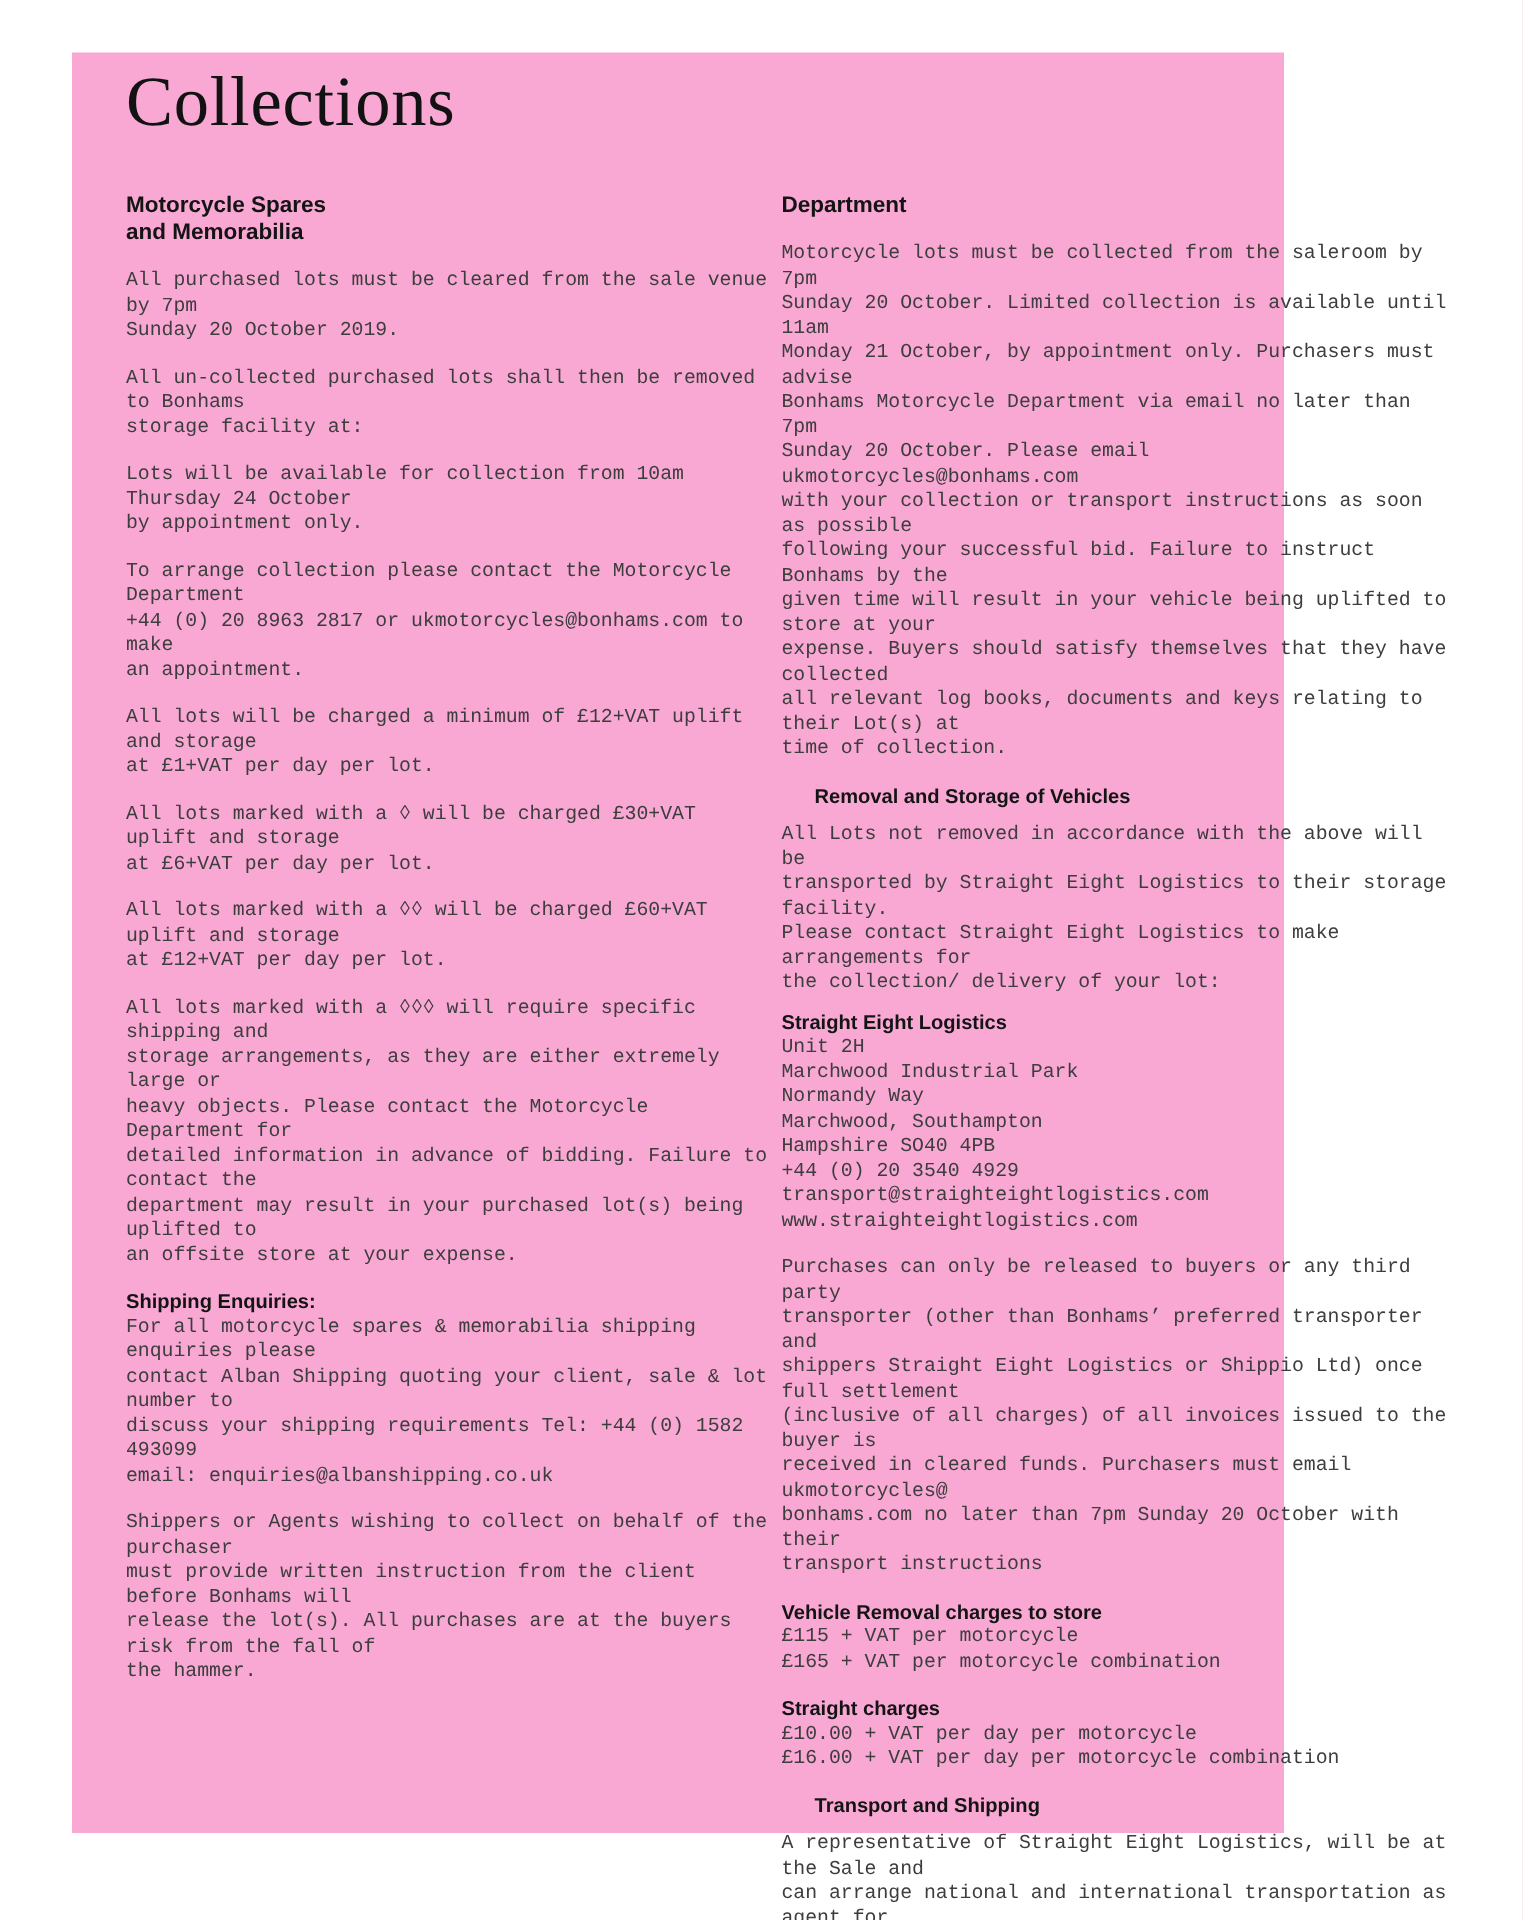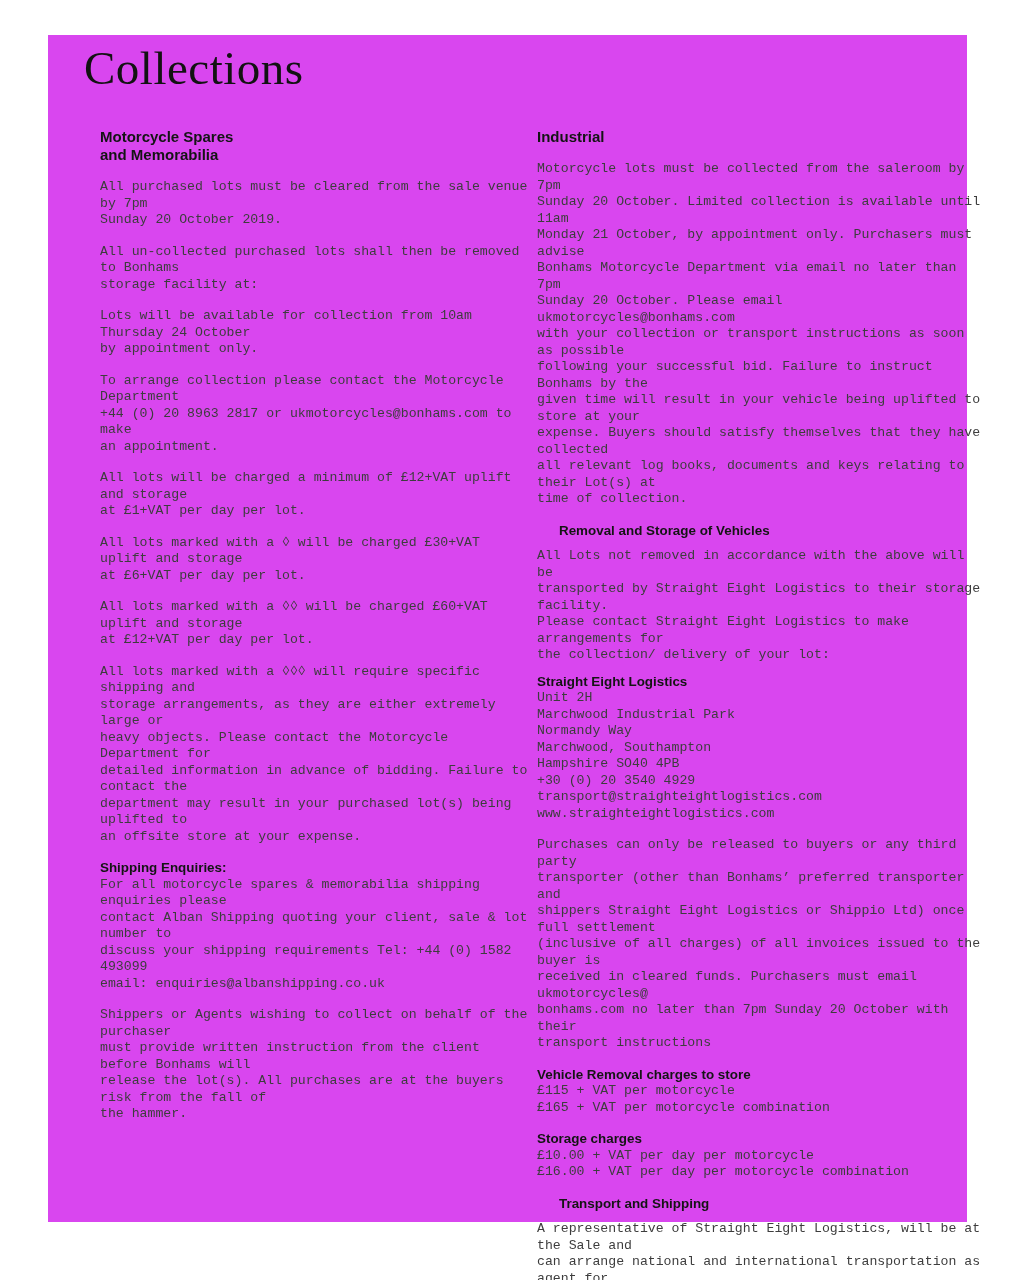--- a/index.html
+++ b/index.html
@@ -5,35 +5,35 @@
   html, body {
     margin: 0; padding: 0;
     width: 1015px; height: 1280px;
     background: #ffffff;
     font-family: "Liberation Sans", sans-serif;
     position: relative;
   }
   .sheet {
     position: absolute;
     left: 48px; top: 35px;
-    width: 919px; height: 1187px;
-    background: #d946ef;
+    width: 808px; height: 1187px;
+    background: #f9a8d4;
   }
   .title {
     position: absolute;
     left: 36px; top: 8px;
     margin: 0;
     font-family: "Liberation Serif", serif;
     font-weight: 400;
     font-size: 47px;
     line-height: 50px;
     letter-spacing: 0.5px;
     color: #121212;
   }
-  .col { position: absolute; top: 93px; margin-left: 16px; }
+  .col { position: absolute; top: 93px; }
   .col-left  { left: 36px;  width: 430px; }
   .col-right { left: 473px; width: 445px; }
 
   .col-heading {
     margin: 0 0 15px 0;
     font-size: 15px;
     font-weight: 700;
     line-height: 18px;
     color: #141414;
     white-space: pre-line;
@@ -106,21 +106,21 @@
 discuss your shipping requirements Tel: +44 (0) 1582 493099
 email: enquiries@albanshipping.co.uk</p>
 
     <p class="body">Shippers or Agents wishing to collect on behalf of the purchaser
 must provide written instruction from the client before Bonhams will
 release the lot(s). All purchases are at the buyers risk from the fall of
 the hammer.</p>
   </div>
 
   <div class="col col-right">
-    <h2 class="col-heading">Industrial</h2>
+    <h2 class="col-heading">Department</h2>
 
     <p class="body">Motorcycle lots must be collected from the saleroom by 7pm
 Sunday 20 October. Limited collection is available until 11am
 Monday 21 October, by appointment only. Purchasers must advise
 Bonhams Motorcycle Department via email no later than 7pm
 Sunday 20 October. Please email ukmotorcycles@bonhams.com
 with your collection or transport instructions as soon as possible
 following your successful bid. Failure to instruct Bonhams by the
 given time will result in your vehicle being uplifted to store at your
 expense. Buyers should satisfy themselves that they have collected
@@ -133,38 +133,38 @@
 Please contact Straight Eight Logistics to make arrangements for
 the collection/ delivery of your lot:</p>
 
     <div class="addr">
       <p class="addr-name">Straight Eight Logistics</p>
       <p class="body addr-lines">Unit 2H
 Marchwood Industrial Park
 Normandy Way
 Marchwood, Southampton
 Hampshire SO40 4PB
-+30 (0) 20 3540 4929
++44 (0) 20 3540 4929
 transport@straighteightlogistics.com
 www.straighteightlogistics.com</p>
     </div>
 
     <p class="body">Purchases can only be released to buyers or any third party
 transporter (other than Bonhams’ preferred transporter and
 shippers Straight Eight Logistics or Shippio Ltd) once full settlement
 (inclusive of all charges) of all invoices issued to the buyer is
 received in cleared funds. Purchasers must email ukmotorcycles@
 bonhams.com no later than 7pm Sunday 20 October with their
 transport instructions</p>
 
     <h3 class="sub">Vehicle Removal charges to store</h3>
     <p class="body">£115 + VAT per motorcycle
 £165 + VAT per motorcycle combination</p>
 
-    <h3 class="sub">Storage charges</h3>
+    <h3 class="sub">Straight charges</h3>
     <p class="body">£10.00 + VAT per day per motorcycle
 £16.00 + VAT per day per motorcycle combination</p>
 
     <h3 class="sub spaced">Transport and Shipping</h3>
     <p class="body">A representative of Straight Eight Logistics, will be at the Sale and
 can arrange national and international transportation as agent for
 the Buyer or the Seller (as the case may be).</p>
   </div>
 
 </div>

